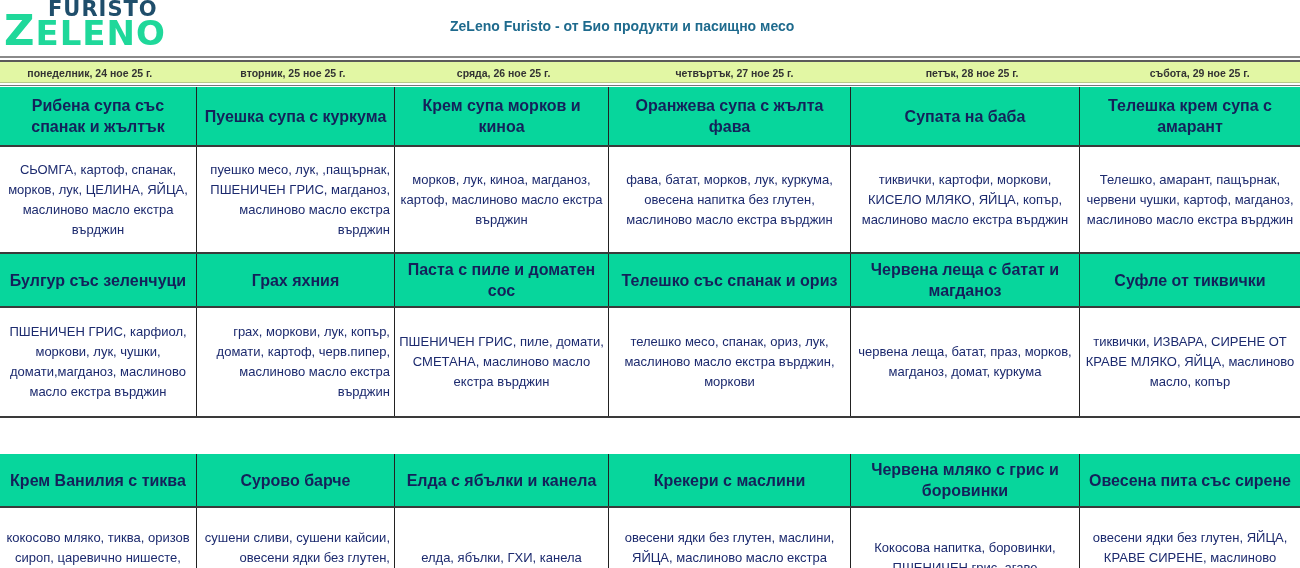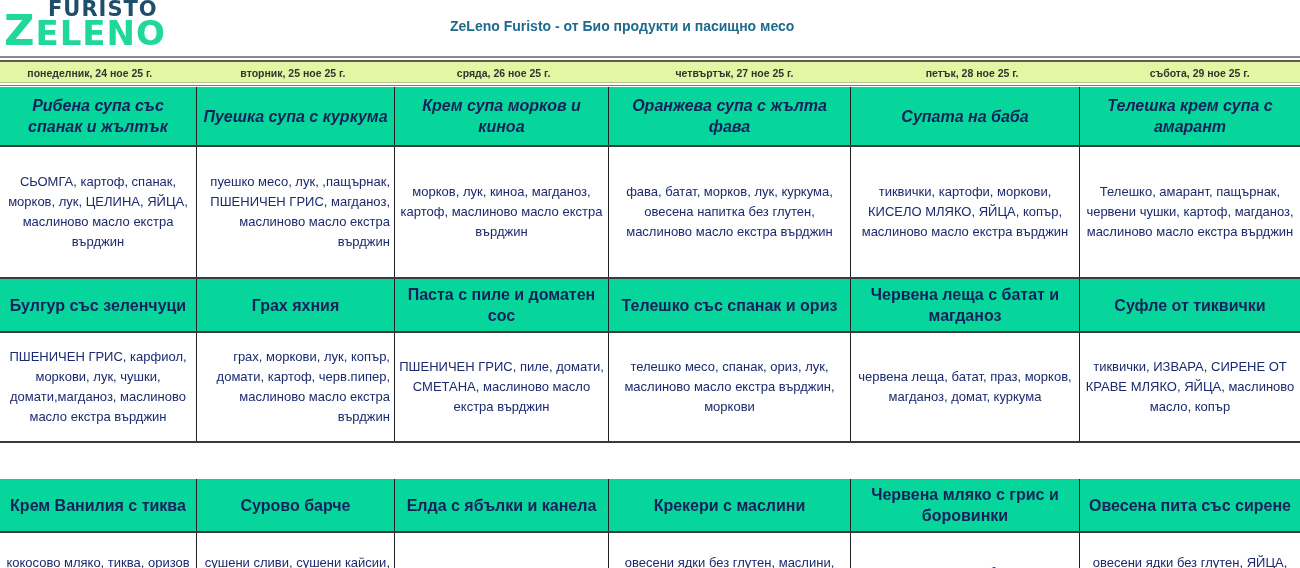--- a/index.html
+++ b/index.html
@@ -52,29 +52,29 @@
   <div class="day c2">сряда, 26 ное 25 г.</div>
   <div class="day c3">четвъртък, 27 ное 25 г.</div>
   <div class="day c4">петък, 28 ное 25 г.</div>
   <div class="day c5">събота, 29 ное 25 г.</div>
 </div>
 
 <div class="rule3"></div>
 
 <div class="grid">
 
-  <div class="row hdr" style="height:60px;font-style:italic;">
+  <div class="row hdr" style="height:60px;">
     <div class="cell c0">Рибена супа със спанак и жълтък</div>
     <div class="cell c1">Пуешка супа с куркума</div>
     <div class="cell c2">Крем супа морков и киноа</div>
     <div class="cell c3">Оранжева супа с жълта фава</div>
     <div class="cell c4">Супата на баба</div>
     <div class="cell c5">Телешка крем супа с амарант</div>
   </div>
-  <div class="row body-row" style="height:132px;">
+  <div class="row body-row" style="height:107px;">
     <div class="cell c0">СЬОМГА, картоф, спанак, морков, лук, ЦЕЛИНА, ЯЙЦА, маслиново масло екстра върджин</div>
     <div class="cell c1">пуешко месо, лук, ,пащърнак, ПШЕНИЧЕН ГРИС, магданоз, маслиново масло екстра върджин</div>
     <div class="cell c2">морков,  лук, киноа, магданоз, картоф, маслиново масло екстра върджин</div>
     <div class="cell c3">фава, батат, морков, лук, куркума, овесена напитка без глутен, маслиново масло екстра върджин</div>
     <div class="cell c4">тиквички, картофи, моркови, КИСЕЛО МЛЯКО, ЯЙЦА, копър, маслиново масло екстра върджин</div>
     <div class="cell c5">Телешко, амарант, пащърнак, червени чушки, картоф, магданоз, маслиново масло екстра върджин</div>
   </div>
 
   <div class="row hdr" style="height:54px;">
     <div class="cell c0">Булгур със зеленчуци</div>

